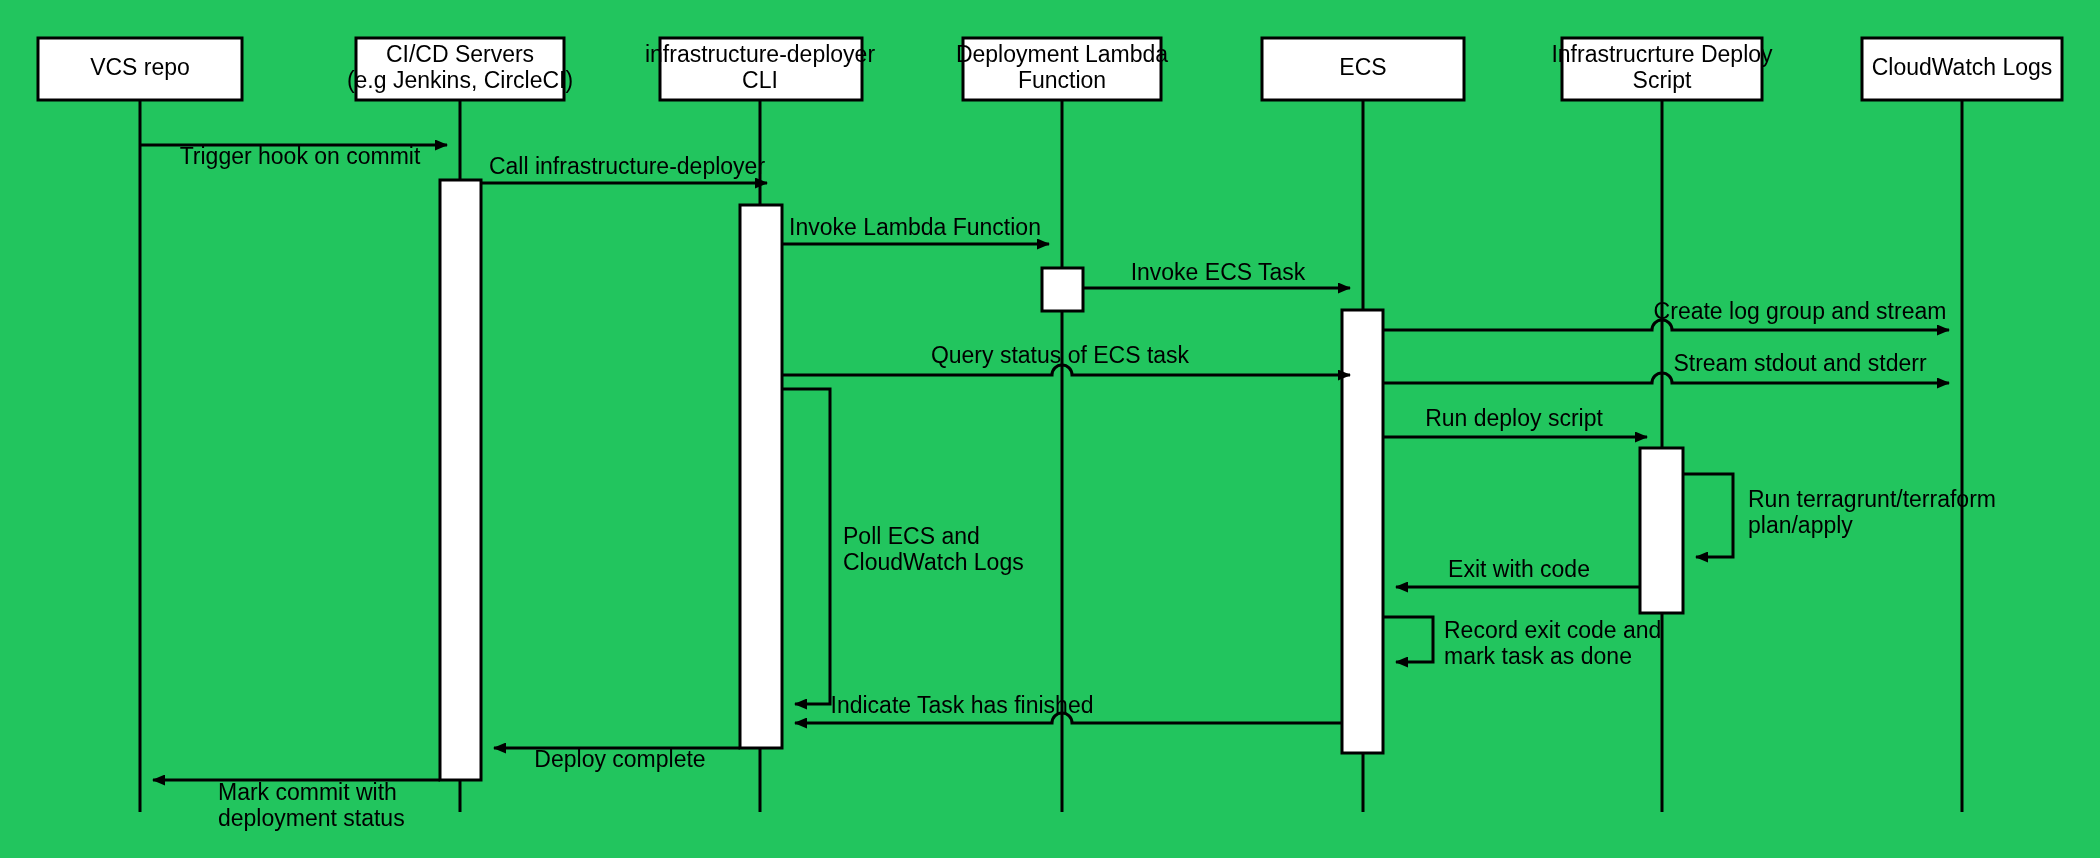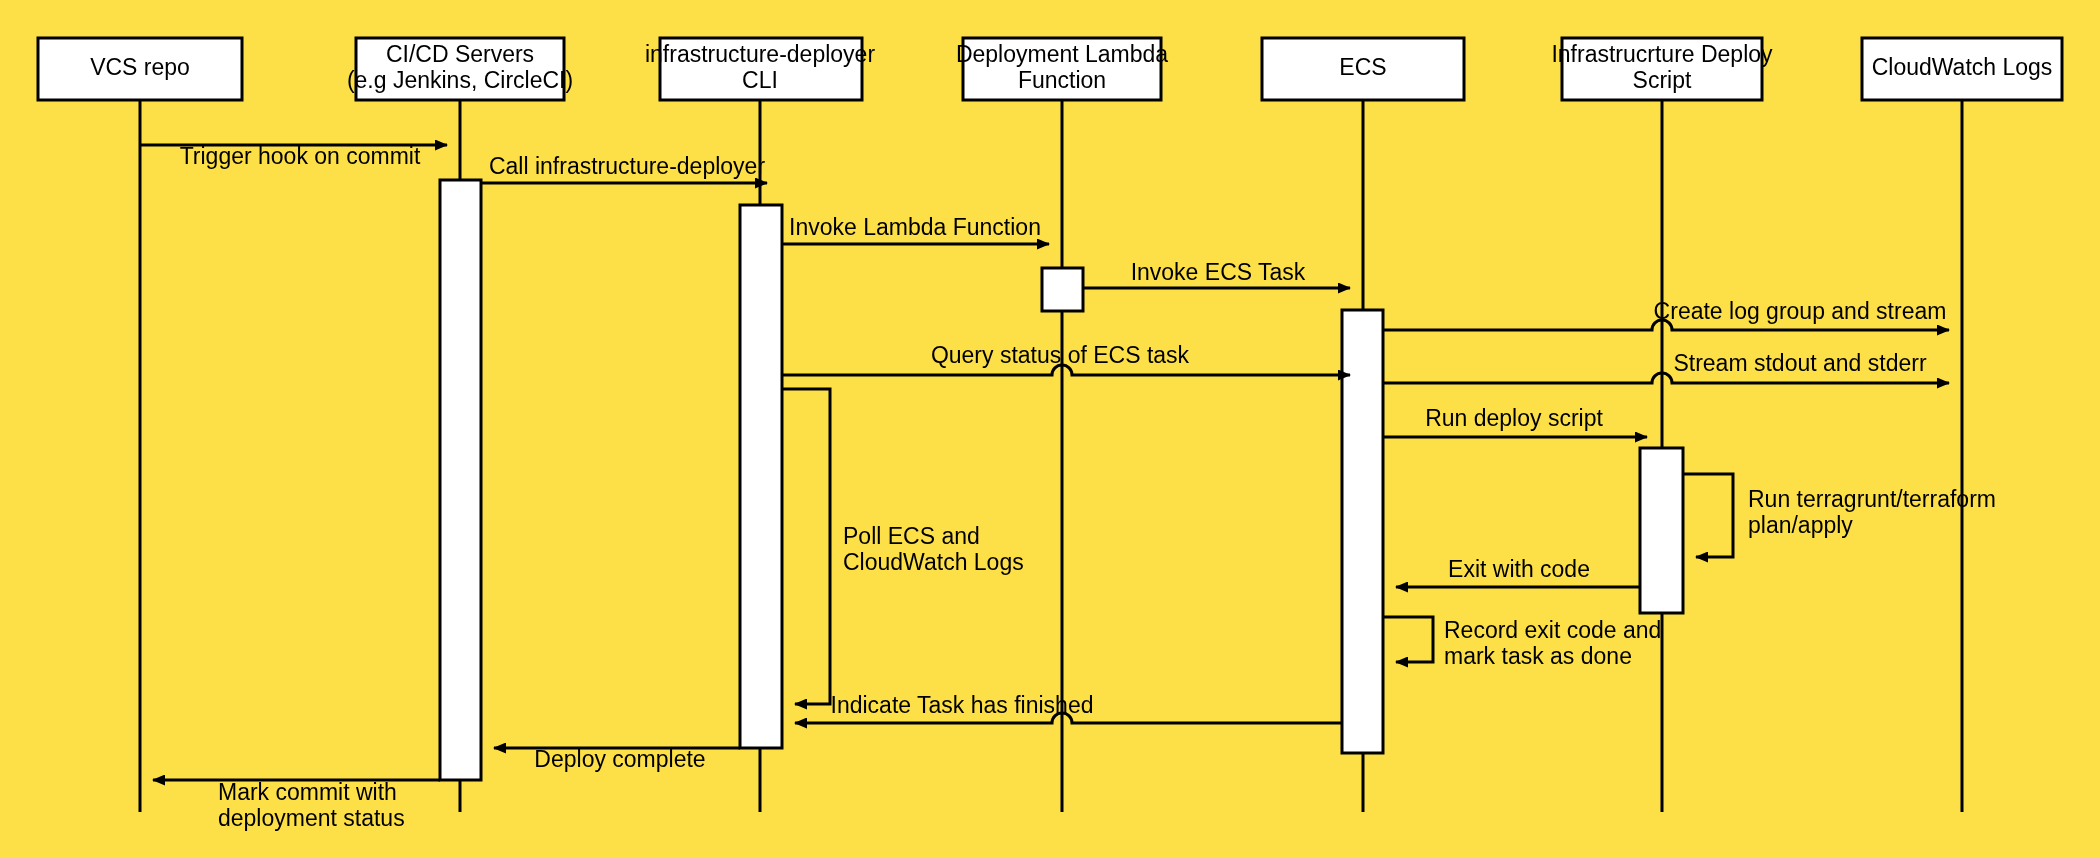--- a/index.html
+++ b/index.html
@@ -11,21 +11,21 @@
   body {
     font-family: "Liberation Sans", sans-serif;
     width: 2100px;
     height: 858px;
     overflow: hidden;
   }
   #diagram-root {
     position: relative;
     width: 2100px;
     height: 858px;
-    background: #fde047;
+    background: #22c55e;
   }
   svg#seq-svg {
     position: absolute;
     top: 0;
     left: 0;
     width: 2100px;
     height: 858px;
     display: block;
   }
   .participant-box-rect {

